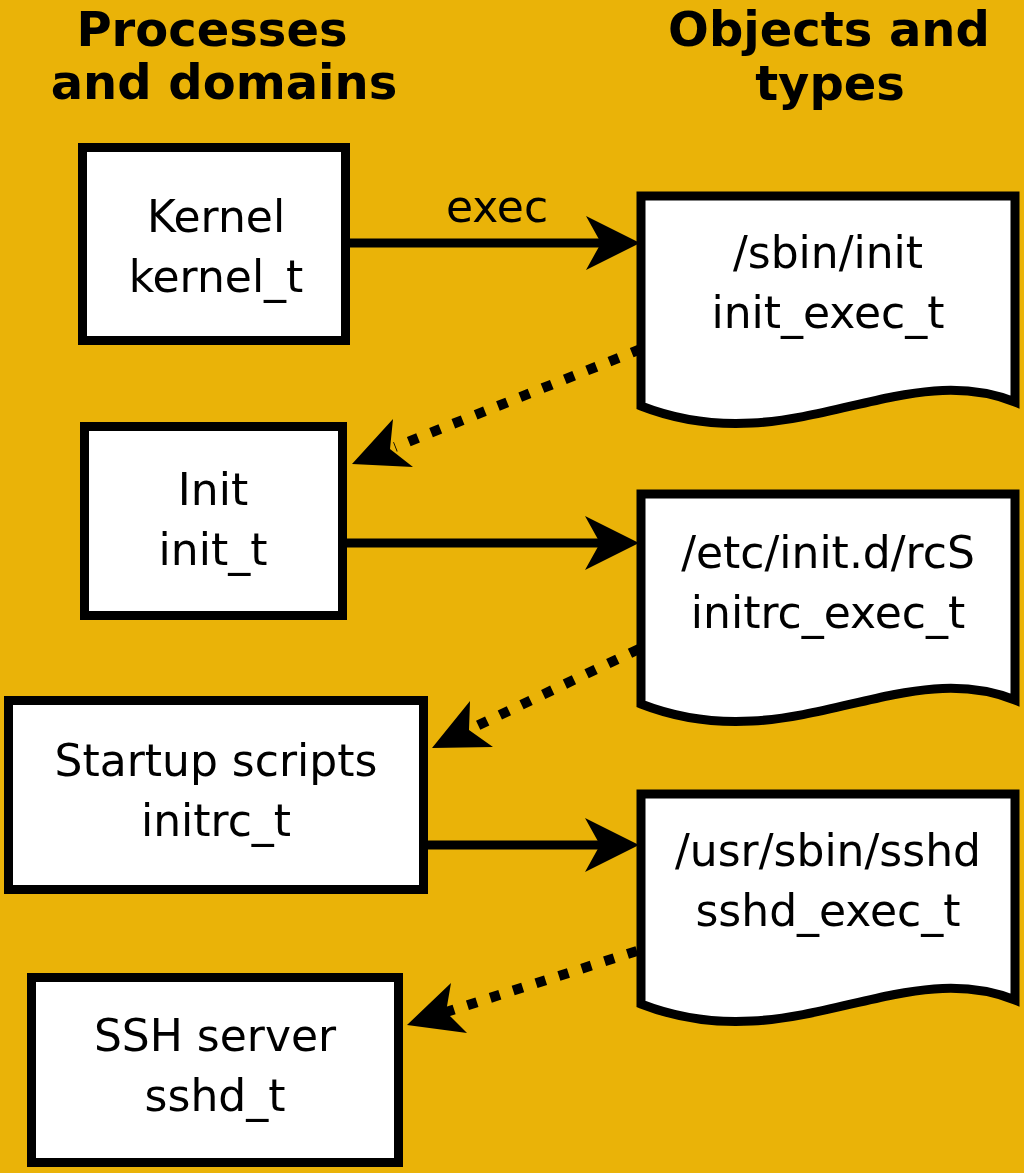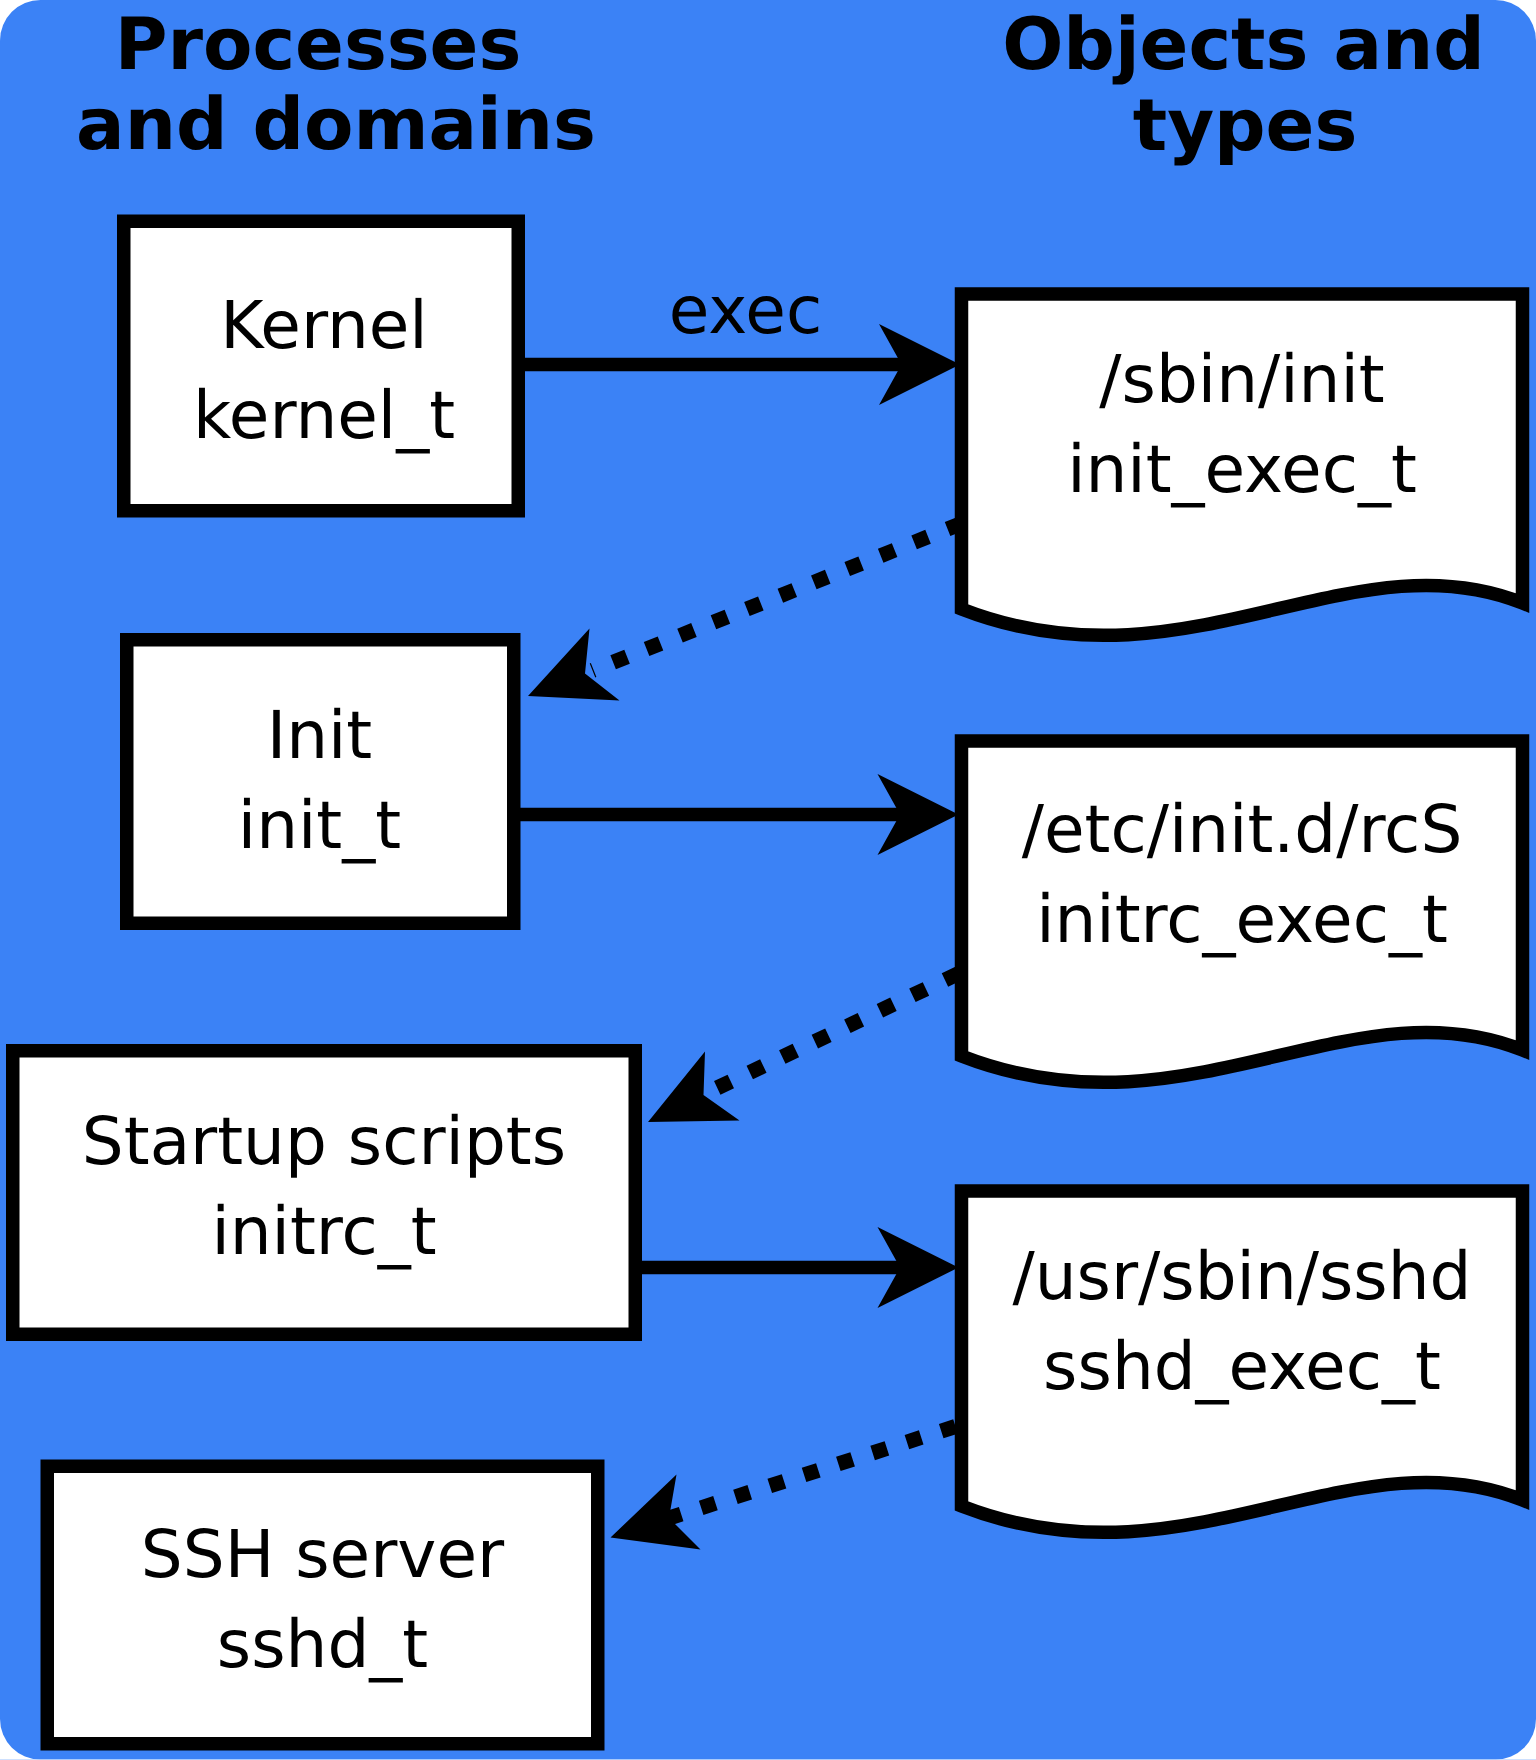--- a/index.html
+++ b/index.html
@@ -1,21 +1,20 @@
 <!DOCTYPE html>
 <html><head>
 <meta charset="utf-8">
 <style>
   html, body { margin: 0; padding: 0; background: #ffffff; }
   .canvas {
     width: 1024px; height: 1173px;
-    background: #3b82f6;
+    background: #eab308;
     position: relative;
     overflow: hidden;
-    border-radius: 27px;
   }
   svg { display: block; }
   .heading {
     font-family: "DejaVu Sans", "Liberation Sans", sans-serif;
     font-weight: bold;
     font-size: 48px;
     fill: #000000;
     text-anchor: middle;
   }
   .label {

